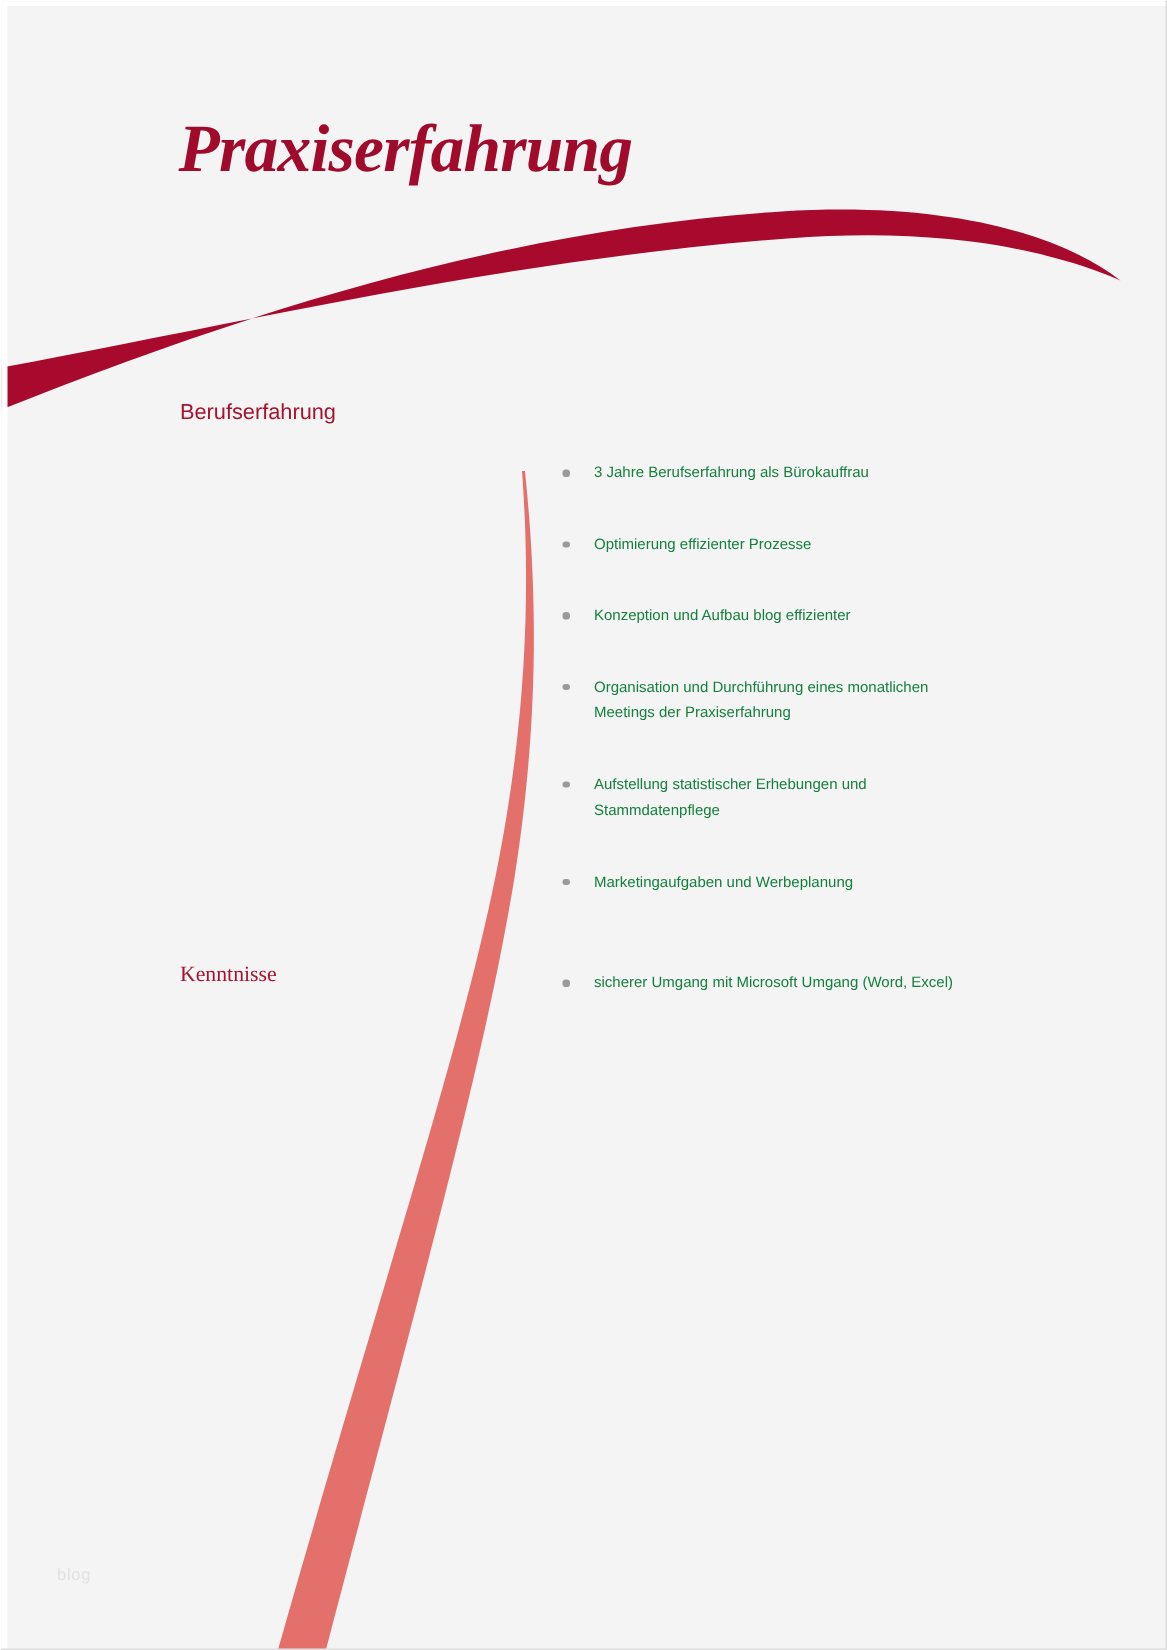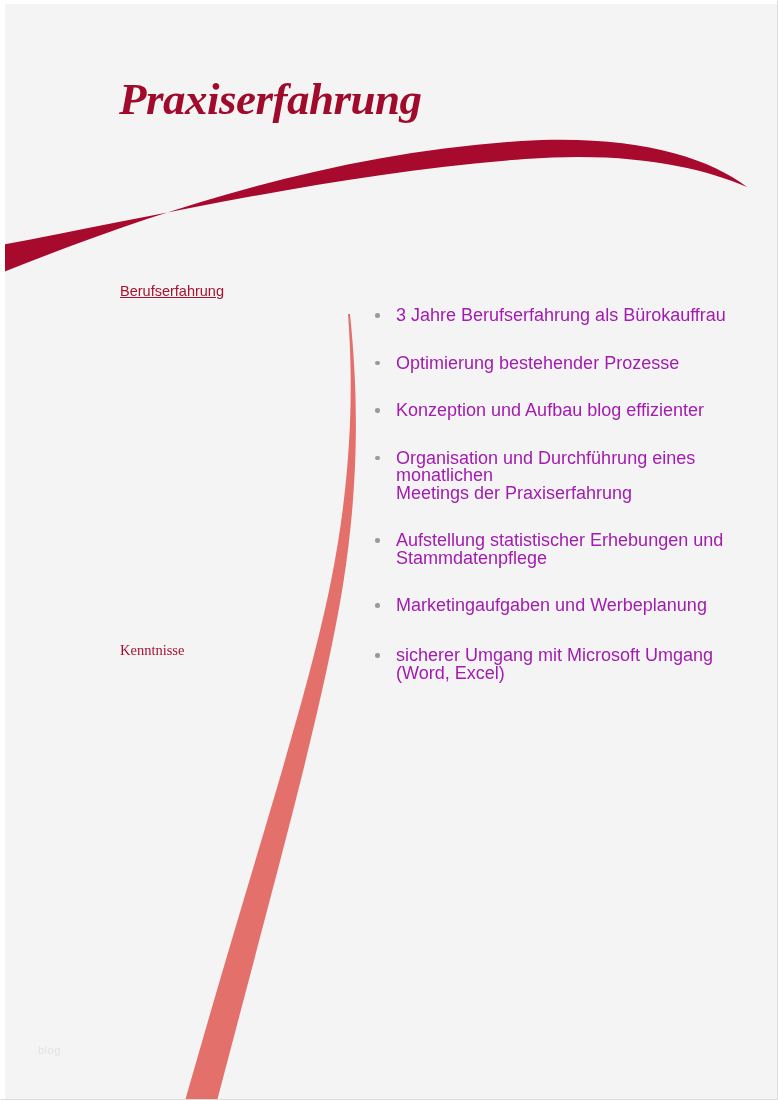--- a/index.html
+++ b/index.html
@@ -83,42 +83,42 @@
 
   .section-heading {
     position: absolute;
     left: 119px;
     font-family: "Liberation Sans", sans-serif;
     font-size: 14.5px;
     font-weight: normal;
     color: #a8122f;
     white-space: nowrap;
   }
-  .section-heading.exp { top: 282px; text-decoration: underline; }
+  .section-heading.exp { top: 266px; }
   .section-heading.skills { top: 641px; font-family: Liberation Serif, serif; }
 
   .bullet-list {
     position: absolute;
     left: 371px;
     width: 360px;
     margin: 0;
     padding: 0;
     list-style: none;
   }
   .bullet-list.exp-list { top: 306px; }
   .bullet-list.skills-list { top: 646px; }
 
   .bullet-item {
     position: relative;
     padding-left: 24px;
     margin-bottom: 30px;
     font-family: "Liberation Sans", sans-serif;
-    font-size: 18px;
+    font-size: 10px;
     line-height: 17.5px;
-    color: #a21caf;
+    color: #15803d;
   }
   .bullet-list.skills-list .bullet-item {
     margin-bottom: 21px;
   }
   .bullet-item:last-child { margin-bottom: 0; }
 
   .bullet-dot {
     position: absolute;
     left: 3px;
     top: 6px;
@@ -171,21 +171,21 @@
 
     <div class="section-heading exp">Berufserfahrung</div>
 
     <ul class="bullet-list exp-list">
       <li class="bullet-item">
         <span class="bullet-dot"></span>
         <span class="bullet-line">3 Jahre Berufserfahrung als Bürokauffrau</span>
       </li>
       <li class="bullet-item">
         <span class="bullet-dot"></span>
-        <span class="bullet-line">Optimierung bestehender Prozesse</span>
+        <span class="bullet-line">Optimierung effizienter Prozesse</span>
       </li>
       <li class="bullet-item">
         <span class="bullet-dot"></span>
         <span class="bullet-line">Konzeption und Aufbau blog effizienter</span>
       </li>
       <li class="bullet-item">
         <span class="bullet-dot"></span>
         <span class="bullet-line">Organisation und Durchführung eines monatlichen</span>
         <span class="bullet-line">Meetings der Praxiserfahrung</span>
       </li>

